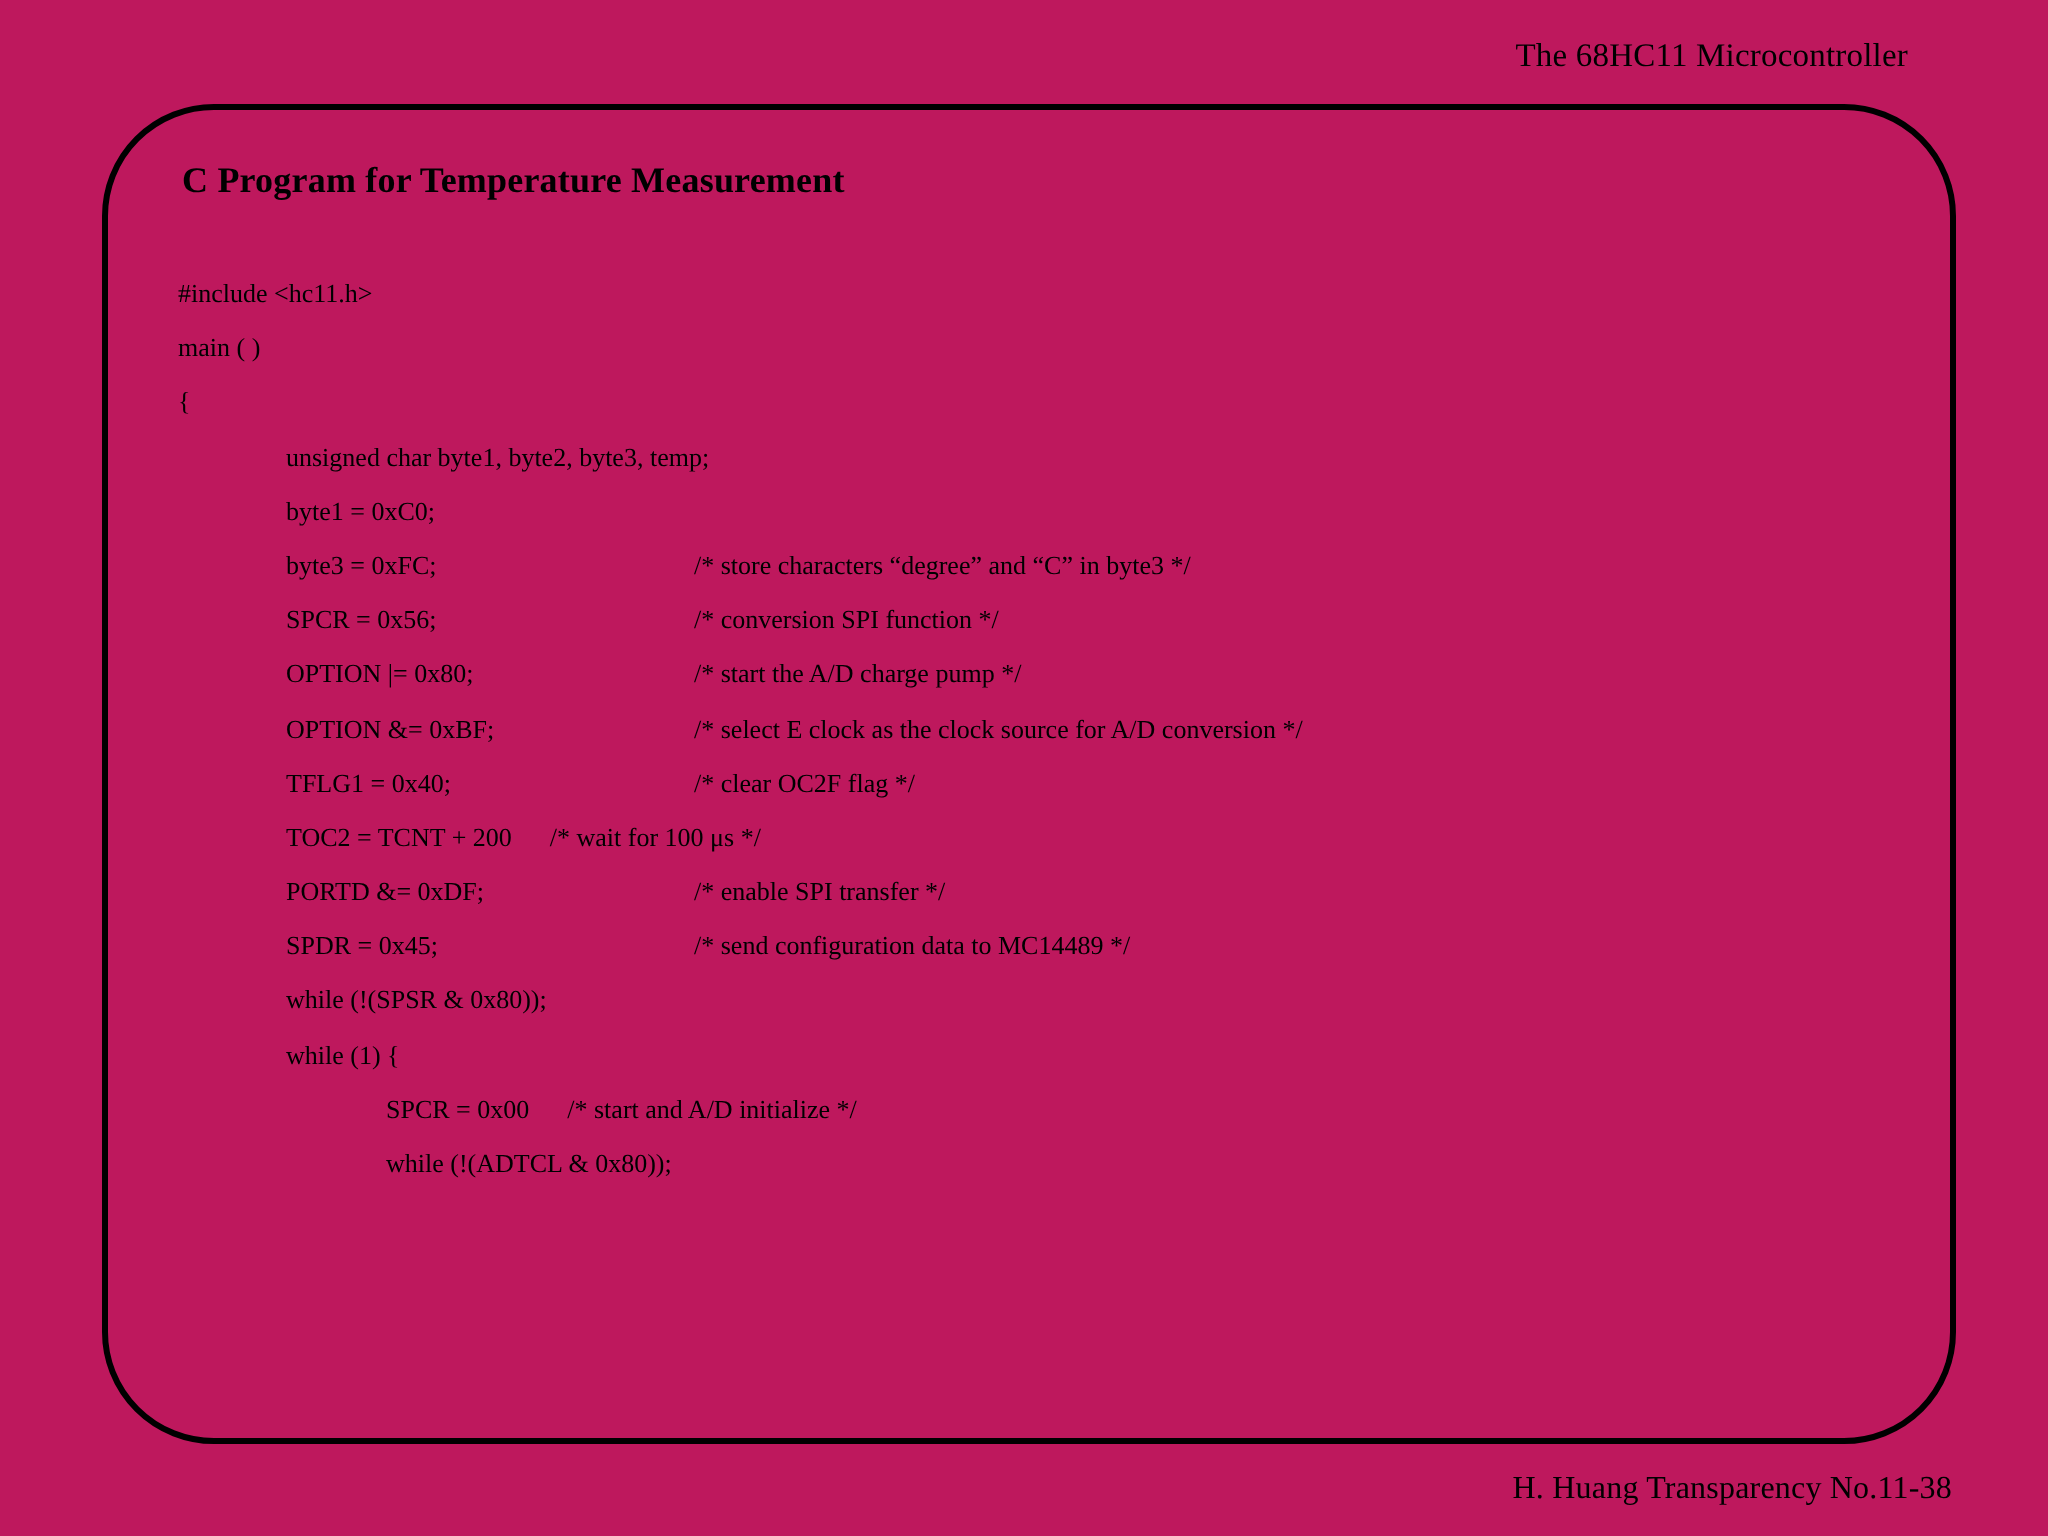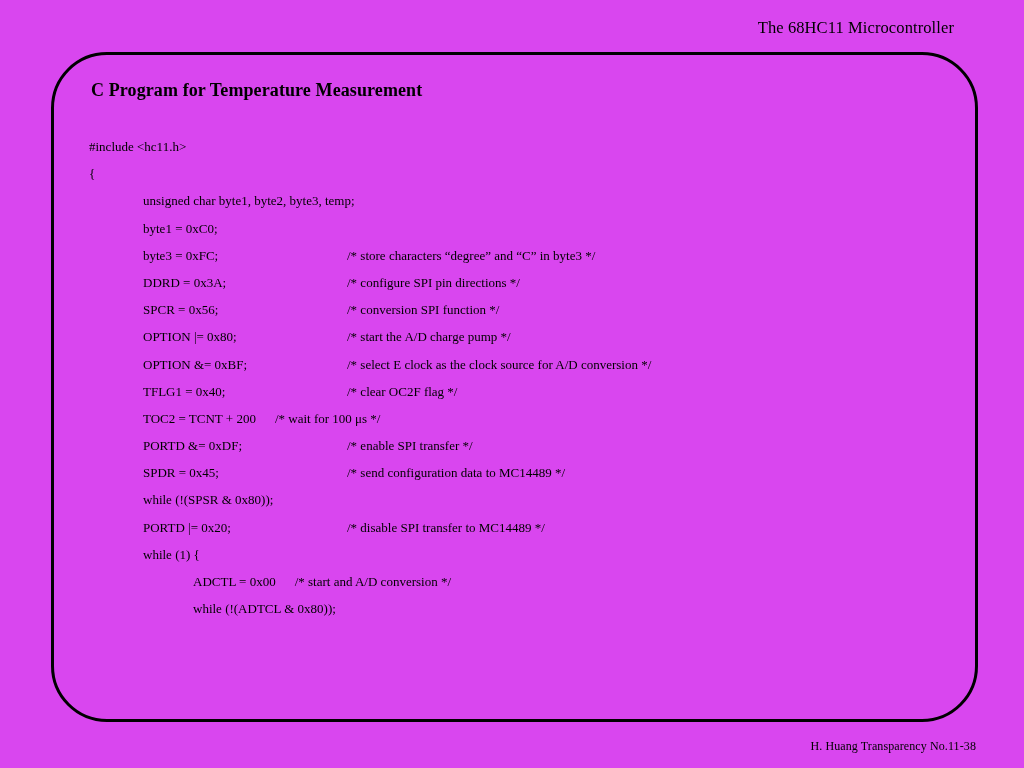--- a/index.html
+++ b/index.html
@@ -4,21 +4,21 @@
 <style>
   html, body {
     margin: 0;
     padding: 0;
     background: #ffffff;
   }
   #slide {
     position: relative;
     width: 1024px;
     height: 768px;
-    background: #d946ef;
+    background: #be185d;
     font-family: "Liberation Serif", "DejaVu Serif", serif;
     color: #000000;
     overflow: hidden;
   }
 
   
   #header {
     position: absolute;
     top: 18px;
     right: 70px;
@@ -82,53 +82,52 @@
   }
   
   .flow .cd { min-width: 0; }
   .flow .cm { padding-left: 6px; margin-left: 13px; }
 
   
   #footer {
     position: absolute;
     bottom: 14px;
     right: 48px;
-    font-size: 12px;
+    font-size: 16px;
     letter-spacing: 0.1px;
     white-space: nowrap;
     margin-top: 48px;
   }
 </style>
 </head>
 <body>
 
 <div id="slide">
 
   <div id="header">The 68HC11 Microcontroller</div>
 
   <div id="frame"></div>
 
   <div id="title">C Program for Temperature Measurement</div>
 
   <div id="code">
       <div class="ln"><span class="cd">#include &lt;hc11.h&gt;</span></div>
+      <div class="ln"><span class="cd">main ( )</span></div>
       <div class="ln"><span class="cd">{</span></div>
       <div class="ln ind1"><span class="cd">unsigned char byte1, byte2, byte3, temp;</span></div>
       <div class="ln ind1"><span class="cd">byte1 = 0xC0;</span></div>
       <div class="ln ind1 tabbed"><span class="cd">byte3 = 0xFC;</span><span class="cm">/* store characters “degree” and “C” in byte3 */</span></div>
-      <div class="ln ind1 tabbed"><span class="cd">DDRD = 0x3A;</span><span class="cm">/* configure SPI pin directions */</span></div>
       <div class="ln ind1 tabbed"><span class="cd">SPCR = 0x56;</span><span class="cm">/* conversion SPI function */</span></div>
       <div class="ln ind1 tabbed"><span class="cd">OPTION |= 0x80;</span><span class="cm">/* start the A/D charge pump */</span></div>
       <div class="ln ind1 tabbed"><span class="cd">OPTION &amp;= 0xBF;</span><span class="cm">/* select E clock as the clock source for A/D conversion */</span></div>
       <div class="ln ind1 tabbed"><span class="cd">TFLG1 = 0x40;</span><span class="cm">/* clear OC2F flag */</span></div>
       <div class="ln ind1 flow"><span class="cd">TOC2 = TCNT + 200</span><span class="cm">/* wait for 100 μs */</span></div>
       <div class="ln ind1 tabbed"><span class="cd">PORTD &amp;= 0xDF;</span><span class="cm">/* enable SPI transfer */</span></div>
       <div class="ln ind1 tabbed"><span class="cd">SPDR = 0x45;</span><span class="cm">/* send configuration data to MC14489 */</span></div>
       <div class="ln ind1"><span class="cd">while (!(SPSR &amp; 0x80));</span></div>
-      <div class="ln ind1 tabbed"><span class="cd">PORTD |= 0x20;</span><span class="cm">/* disable SPI transfer to MC14489 */</span></div>
       <div class="ln ind1"><span class="cd">while (1) {</span></div>
-      <div class="ln ind2 flow"><span class="cd">ADCTL = 0x00</span><span class="cm">/* start and A/D conversion */</span></div>
+      <div class="ln ind2 flow"><span class="cd">SPCR = 0x00</span><span class="cm">/* start and A/D initialize */</span></div>
       <div class="ln ind2"><span class="cd">while (!(ADTCL &amp; 0x80));</span></div>
     </div>
 
   <div id="footer">H. Huang Transparency No.11-38</div>
 
 </div>
 
 </body></html>

